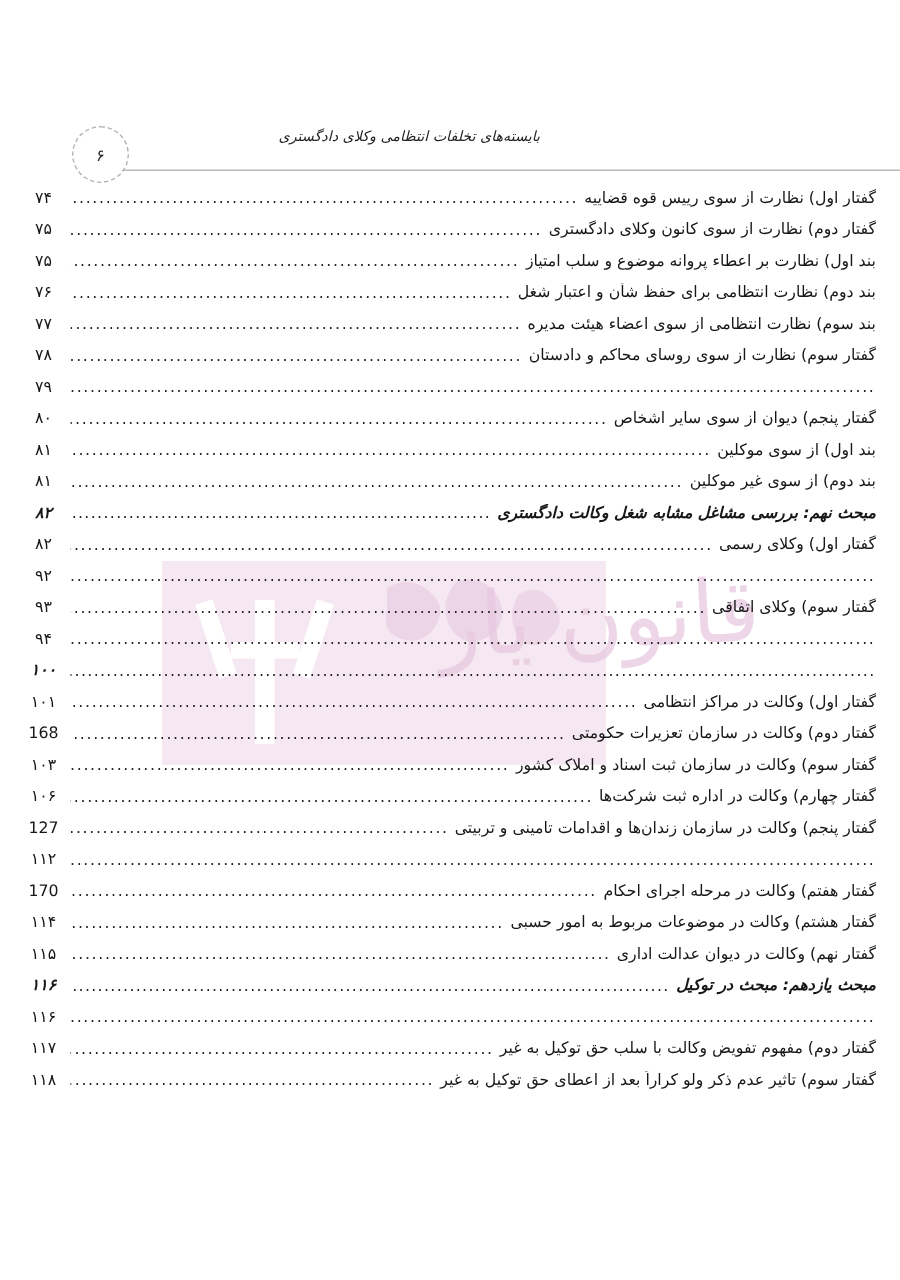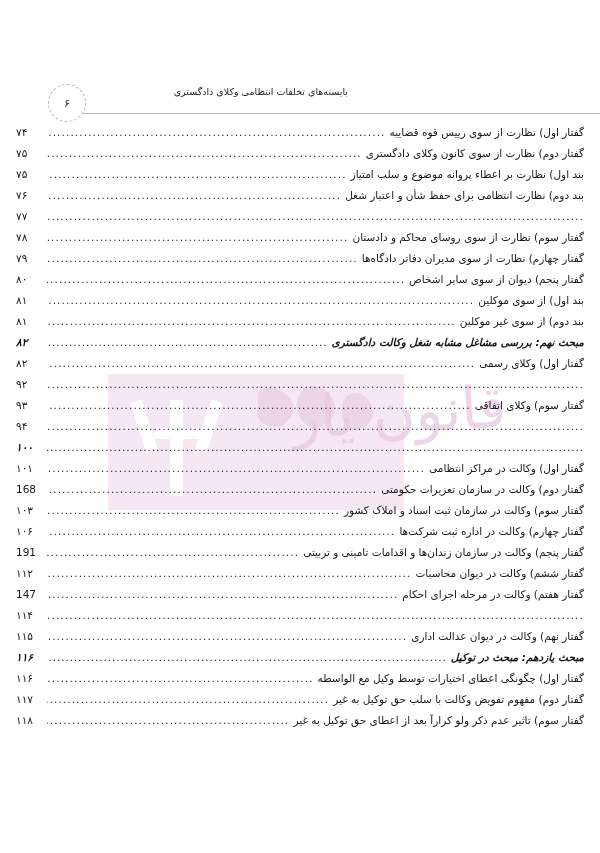--- a/index.html
+++ b/index.html
@@ -58,26 +58,27 @@
   .header {
     position: absolute;
     top: 80px;
     left: 0;
     right: 0;
     height: 46px;
     z-index: 2;
   }
   .header-title {
     position: absolute;
-    right: 252px;
+    right: 240px;
     top: 6px;
     font-size: 9.5px;
     color: #242424;
     letter-spacing: .2px;
     white-space: nowrap;
+    font-style: italic;
   }
   .header-rule {
     position: absolute;
     left: 78px;
     right: 0;
     top: 33px;
     height: 1px;
     background: #b9b9b9;
   }
   .header-rule::after {
@@ -142,21 +143,21 @@
     letter-spacing: 1.1px;
     font-size: 10.5px;
     color: #1d1d1d;
     display: block;
     white-space: nowrap;
   }
   .toc-row .pg {
     flex: 0 0 auto;
     padding-right: 5px;
     min-width: 26px;
-    text-align: left;
+    text-align: center;
     direction: ltr;
     unicode-bidi: isolate;
   }
   .toc-row.lvl-top   { padding-right: 0px; }
 
   .toc-row.italic .lbl,
   .toc-row.italic .pg {
     font-style: italic;
     font-weight: 600;
   }
@@ -210,30 +211,30 @@
         <span class="lbl">بند اول) نظارت بر اعطاء پروانه موضوع و سلب امتیاز</span>
         <span class="leader"></span>
         <span class="pg">۷۵</span>
       </div>
       <div class="toc-row lvl-top">
         <span class="lbl">بند دوم) نظارت انتظامی برای حفظ شأن و اعتبار شغل</span>
         <span class="leader"></span>
         <span class="pg">۷۶</span>
       </div>
       <div class="toc-row lvl-top">
+        <span class="lbl">بند سوم) نظارت انتظامی از سوی اعضاء هیئت مدیره</span>
         <span class="leader"></span>
         <span class="pg">۷۷</span>
       </div>
       <div class="toc-row lvl-top">
         <span class="lbl">گفتار سوم) نظارت از سوی روسای محاکم و دادستان</span>
         <span class="leader"></span>
         <span class="pg">۷۸</span>
       </div>
       <div class="toc-row lvl-top">
-        <span class="lbl">گفتار چهارم) نظارت از سوی مدیران دفاتر دادگاه‌ها</span>
         <span class="leader"></span>
         <span class="pg">۷۹</span>
       </div>
       <div class="toc-row lvl-top">
         <span class="lbl">گفتار پنجم) دیوان از سوی سایر اشخاص</span>
         <span class="leader"></span>
         <span class="pg">۸۰</span>
       </div>
       <div class="toc-row lvl-top">
         <span class="lbl">بند اول) از سوی موکلین</span>
@@ -288,48 +289,47 @@
         <span class="pg">۱۰۳</span>
       </div>
       <div class="toc-row lvl-top">
         <span class="lbl">گفتار چهارم) وکالت در اداره ثبت شرکت‌ها</span>
         <span class="leader"></span>
         <span class="pg">۱۰۶</span>
       </div>
       <div class="toc-row lvl-top">
         <span class="lbl">گفتار پنجم) وکالت در سازمان زندان‌ها و اقدامات تامینی و تربیتی</span>
         <span class="leader"></span>
-        <span class="pg">191</span>
-      </div>
-      <div class="toc-row lvl-top">
-        <span class="lbl">گفتار ششم) وکالت در دیوان محاسبات</span>
+        <span class="pg">127</span>
+      </div>
+      <div class="toc-row lvl-top">
         <span class="leader"></span>
         <span class="pg">۱۱۲</span>
       </div>
       <div class="toc-row lvl-top">
         <span class="lbl">گفتار هفتم) وکالت در مرحله اجرای احکام</span>
         <span class="leader"></span>
-        <span class="pg">147</span>
-      </div>
-      <div class="toc-row lvl-top">
+        <span class="pg">170</span>
+      </div>
+      <div class="toc-row lvl-top">
+        <span class="lbl">گفتار هشتم) وکالت در موضوعات مربوط به امور حسبی</span>
         <span class="leader"></span>
         <span class="pg">۱۱۴</span>
       </div>
       <div class="toc-row lvl-top">
         <span class="lbl">گفتار نهم) وکالت در دیوان عدالت اداری</span>
         <span class="leader"></span>
         <span class="pg">۱۱۵</span>
       </div>
       <div class="toc-row lvl-top italic">
         <span class="lbl">مبحث یازدهم: مبحث در توکیل</span>
         <span class="leader"></span>
         <span class="pg">۱۱۶</span>
       </div>
       <div class="toc-row lvl-top">
-        <span class="lbl">گفتار اول) چگونگی اعطای اختیارات توسط وکیل مع الواسطه</span>
         <span class="leader"></span>
         <span class="pg">۱۱۶</span>
       </div>
       <div class="toc-row lvl-top">
         <span class="lbl">گفتار دوم) مفهوم تفویض وکالت با سلب حق توکیل به غیر</span>
         <span class="leader"></span>
         <span class="pg">۱۱۷</span>
       </div>
       <div class="toc-row lvl-top">
         <span class="lbl">گفتار سوم) تاثیر عدم ذکر ولو کراراً بعد از اعطای حق توکیل به غیر</span>

